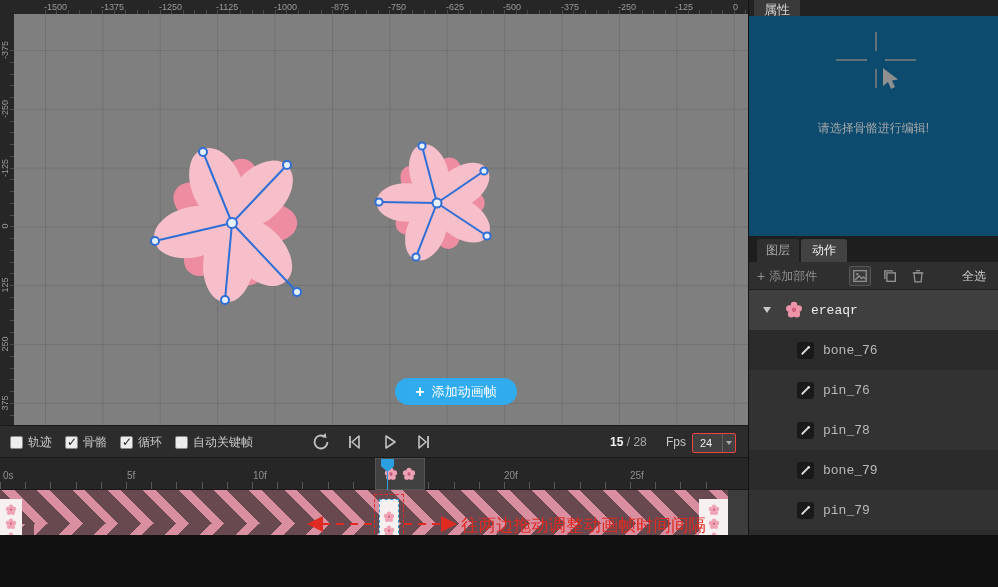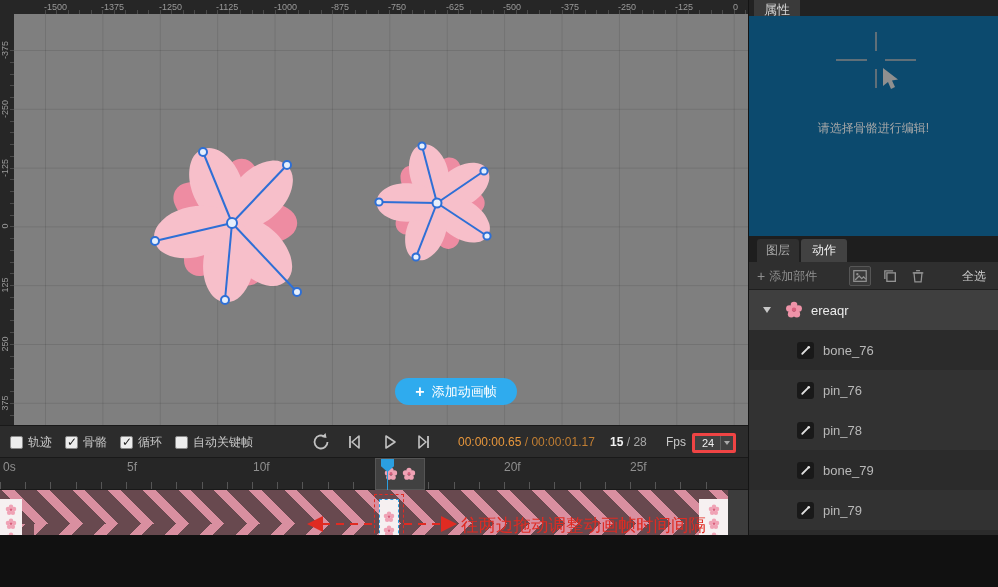--- a/index.html
+++ b/index.html
@@ -41,30 +41,30 @@
   .tp-btn { width:22px; height:22px; cursor:pointer; }
   .tp-btn svg { width:22px; height:22px; display:block; }
   #time-display { position:absolute; left:458px; top:0; height:33px; line-height:33px; font-size:12px; }
   #time-display .cur { color:#e8973c; }
   #time-display .sep { color:#c07e33; }
   #time-display .tot { color:#c07e33; }
   #frame-display { position:absolute; left:610px; top:0; height:33px; line-height:33px; font-size:12px; color:#a8a8a8; }
   #frame-display .cur { color:#f2f2f2; font-weight:bold; }
   #fps-label { position:absolute; left:666px; top:0; height:33px; line-height:33px; font-size:12px; color:#c8c8c8; }
   #fps-select { position:absolute; left:692px; top:7px; width:44px; height:20px; background:#414141;
-                border:3px solid #ef4444; border-radius:2px; display:flex; align-items:center; cursor:pointer; }
+                border:1px solid #ef4444; border-radius:2px; display:flex; align-items:center; cursor:pointer; }
   #fps-select .val { flex:1; padding-left:7px; font-size:11px; color:#eee; }
   #fps-select .dd { width:13px; height:100%; border-left:1px solid #5f5f5f; display:flex; align-items:center; justify-content:center; }
   #fps-select .dd::after { content:""; border-left:3.5px solid transparent; border-right:3.5px solid transparent; border-top:4px solid #aaa; }
 
   
   #tl-ruler { position:absolute; left:0; top:458px; width:748px; height:32px; background:#262626; border-bottom:1px solid #191919; }
   #tl-ticks { position:absolute; left:0; bottom:0; width:710px; height:7px;
               background:repeating-linear-gradient(90deg,#565656 0 1px,transparent 1px 25.2px); }
-  .tl-label { position:absolute; top:2px; font-size:12px; color:#8f8f8f; }
+  .tl-label { position:absolute; top:12px; font-size:10px; color:#8f8f8f; }
   #thumb-box { position:absolute; left:375px; top:0; width:50px; height:32px; background:#414141;
                border:1px solid #555; display:flex; align-items:center; justify-content:center; gap:4px; }
   #playhead-pin { position:absolute; left:381px; top:1px; width:13px; height:13px; background:#2b9fe0;
                   clip-path:polygon(0 0,100% 0,100% 55%,50% 100%,0 55%); z-index:3; }
   #playhead-line { position:absolute; left:387px; top:13px; width:1px; height:19px; background:#2b9fe0; z-index:3; }
 
   
   #tl-track { position:absolute; left:0; top:490px; width:748px; height:68px; background:#3c3c3c; overflow:hidden; }
   #chevrons { position:absolute; left:0; top:0; width:728px; height:68px; z-index:1; }
   .chev-half { position:absolute; left:0; width:100%; height:34px; }
@@ -106,21 +106,21 @@
   #add-part-btn { position:absolute; left:8px; top:0; height:28px; display:flex; align-items:center; gap:4px;
                   color:#8f8f8f; font-size:12px; cursor:pointer; }
   #add-part-btn .plus { font-size:14px; }
   .rtb-icon { position:absolute; top:4px; width:22px; height:20px; color:#939393; cursor:pointer;
               display:flex; align-items:center; justify-content:center; }
   .rtb-icon svg { width:16px; height:16px; display:block; }
   #icon-btn-image { left:100px; border:1px solid #565656; border-radius:2px; background:#3a3a3a; }
   #icon-btn-copy { left:130px; }
   #icon-btn-trash { left:158px; }
   #select-all-btn { position:absolute; right:12px; top:0; height:28px; line-height:28px; font-size:12px; color:#cfcfcf; cursor:pointer; }
-  #rp-tree { position:absolute; left:0; top:290px; width:100%; height:297px; overflow:hidden; }
+  #rp-tree { position:absolute; left:0; top:290px; width:100%; height:297px; overflow:hidden;font-family:Liberation Mono, monospace; }
   .tree-row { position:relative; width:100%; height:40px; display:flex; align-items:center; cursor:pointer; }
   .tree-row.root { background:#3f3f3f; }
   .tree-row.odd { background:#2b2b2b; }
   .tree-row.even { background:#323232; }
   .caret { margin-left:14px; border-left:4.5px solid transparent; border-right:4.5px solid transparent; border-top:6px solid #c8c8c8; }
   .mini-flower { width:18px; height:18px; }
   .tree-row.root .mini-flower { margin-left:14px; }
   .root-label { margin-left:8px; font-size:13px; color:#ececec; }
   .bone-ic { margin-left:48px; width:17px; height:17px; background:#191919; border-radius:3px; display:flex; align-items:center; justify-content:center; }
   .bone-ic svg { width:13px; height:13px; display:block; }
@@ -282,23 +282,20 @@
             <path d="M8 5 17 11 8 17 Z" fill="none" stroke="currentColor" stroke-width="1.6" stroke-linejoin="round"></path>
           </svg>
       </span>
       <span class="tp-btn">
         <svg viewBox="0 0 22 22">
             <path d="M7 5 14 11 7 17 Z" fill="none" stroke="currentColor" stroke-width="1.6" stroke-linejoin="round"></path>
             <line x1="16" y1="5" x2="16" y2="17" stroke="currentColor" stroke-width="1.8"></line>
           </svg>
       </span>
     </div>
-    <div id="time-display">
-      <span class="cur">00:00:00.65</span><span class="sep"> / </span><span class="tot">00:00:01.17</span>
-    </div>
     <div id="frame-display">
       <span class="cur">15</span><span> / </span><span>28</span>
     </div>
     <span id="fps-label">Fps</span>
     <div id="fps-select">
       <span class="val">24</span>
       <span class="dd"></span>
     </div>
   </div>
 

